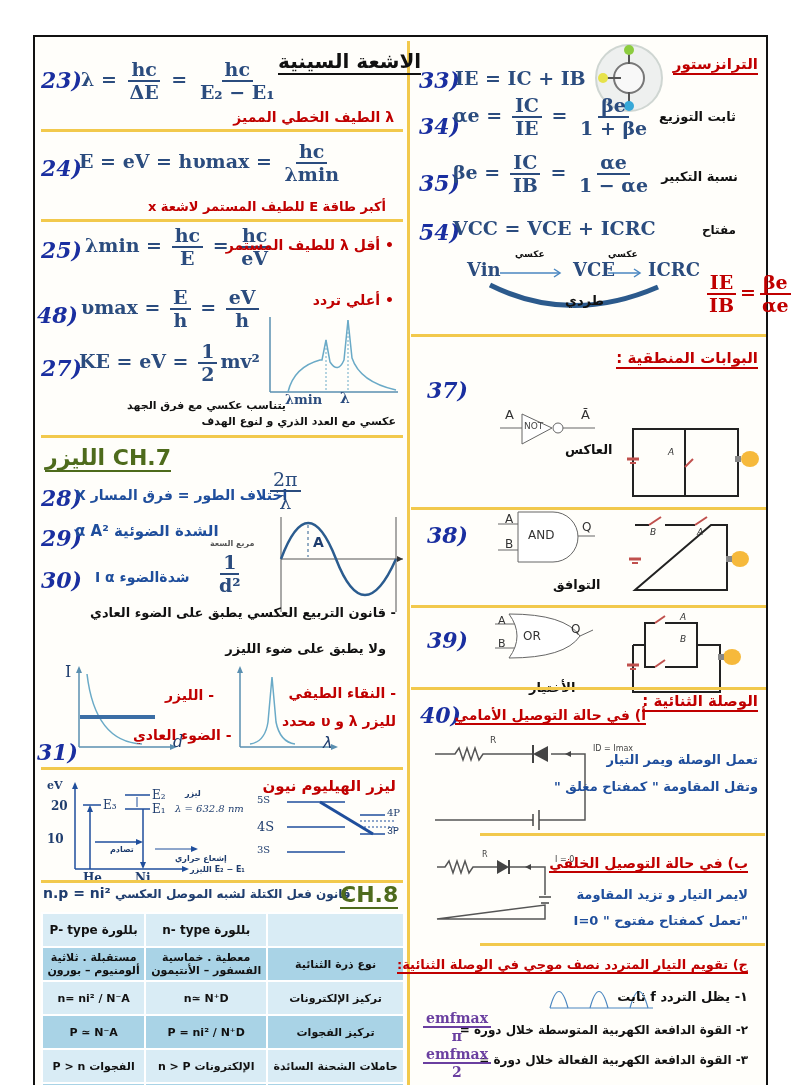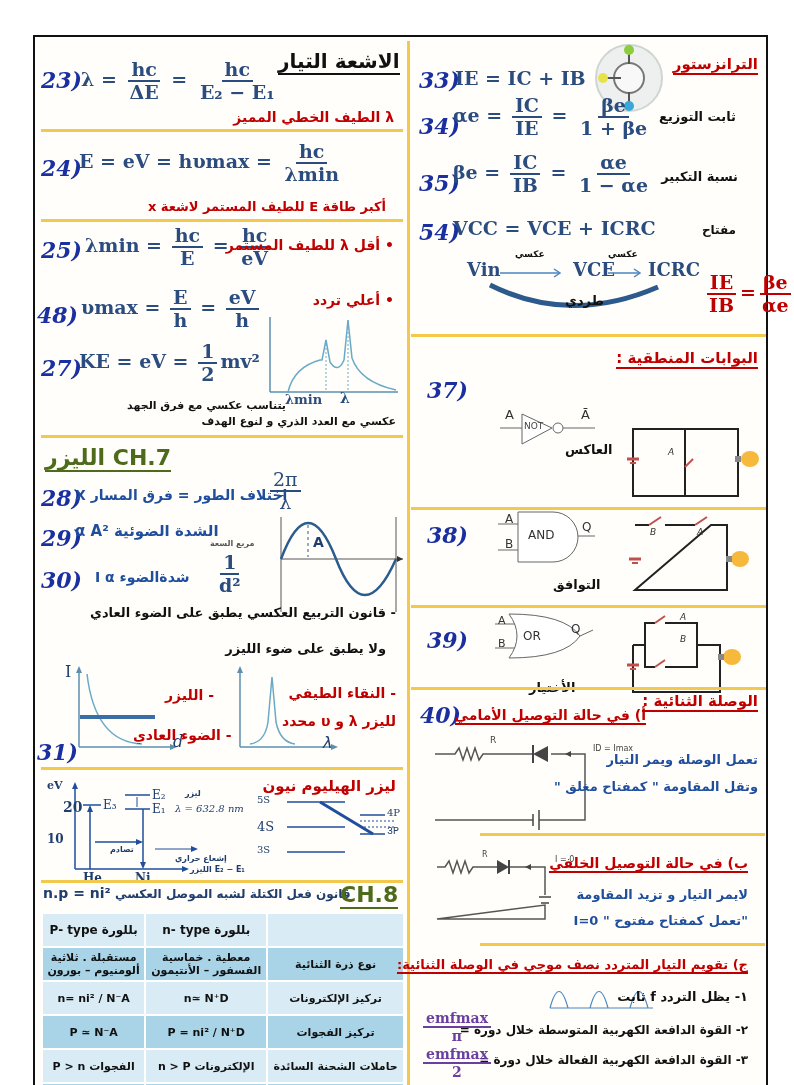--- a/index.html
+++ b/index.html
@@ -27,21 +27,21 @@
 svg{position:absolute;overflow:visible}
 </style>
 </head>
 <body>
 
 <div class="sheet">
 
   <div class="divider-v"></div>
 
   <div>
-    <div class="abs h-title" style="left:243px;top:12px;">الاشعة التيار</div>
+    <div class="abs h-title" style="left:243px;top:12px;">الاشعة السينية</div>
 
     <div class="abs num" style="left:6px;top:30px">23)</div>
     <div class="abs f" style="left:46px;top:22px">
       <span>λ =</span>
       <span class="frac">
           <span class="n">hc</span>
           <span class="d">ΔE</span>
         </span> =
       <span class="frac">
           <span class="n">hc</span>
@@ -187,21 +187,21 @@
       <polygon points="98,65 91,62 91,68" fill="#1f4e9c"></polygon>
       <line x1="80" y1="18" x2="105" y2="18" stroke="#1f4e9c" stroke-width="1.5"></line>
       <line x1="80" y1="32" x2="105" y2="32" stroke="#1f4e9c" stroke-width="1.5"></line>
       <line x1="92" y1="20" x2="92" y2="30" stroke="#1f4e9c"></line>
       <line x1="98" y1="32" x2="98" y2="88" stroke="#1f4e9c" stroke-width="1.5"></line>
       <polygon points="98,92 95,85 101,85" fill="#1f4e9c"></polygon>
       <line x1="110" y1="72" x2="150" y2="72" stroke="#1f4e9c"></line>
       <polygon points="153,72 146,69 146,75" fill="#1f4e9c"></polygon>
     </svg>
     <div class="abs" style="left:12px;top:742px;font-family:'DejaVu Serif',serif;font-size:11px;font-weight:bold;color:#1f3d6e">eV</div>
-    <div class="abs" style="left:28px;top:762px;font-family:'DejaVu Serif',serif;font-size:14px;font-weight:bold;color:#1f3d6e">20</div>
+    <div class="abs" style="left:16px;top:762px;font-family:'DejaVu Serif',serif;font-size:12px;font-weight:bold;color:#1f3d6e">20</div>
     <div class="abs" style="left:12px;top:795px;font-family:'DejaVu Serif',serif;font-size:12px;font-weight:bold;color:#1f3d6e">10</div>
     <div class="abs" style="left:68px;top:761px;font-family:'DejaVu Serif',serif;font-size:12px;color:#1f3d6e">E₃</div>
     <div class="abs" style="left:117px;top:751px;font-family:'DejaVu Serif',serif;font-size:12px;color:#1f3d6e">E₂</div>
     <div class="abs" style="left:117px;top:765px;font-family:'DejaVu Serif',serif;font-size:12px;color:#1f3d6e">E₁</div>
     <div class="abs" style="left:140px;top:766px;font-family:'DejaVu Serif',serif;font-style:italic;font-size:10px;color:#1f3d6e">λ = 632.8 nm</div>
     <div class="abs ar" style="left:150px;top:752px;font-size:8px;color:#1f3d6e">ليزر</div>
     <div class="abs ar" style="left:75px;top:808px;font-size:8px;color:#1f3d6e">تصادم</div>
     <div class="abs ar" style="left:140px;top:817px;font-size:8px;color:#1f3d6e">إشعاع حراري</div>
     <div class="abs ar" style="left:155px;top:828px;font-size:8px;color:#1f3d6e">E₂ − E₁ الليزر</div>
     <div class="abs" style="left:48px;top:834px;font-family:'DejaVu Serif',serif;font-weight:bold;font-size:12px;color:#1f3d6e">He</div>

